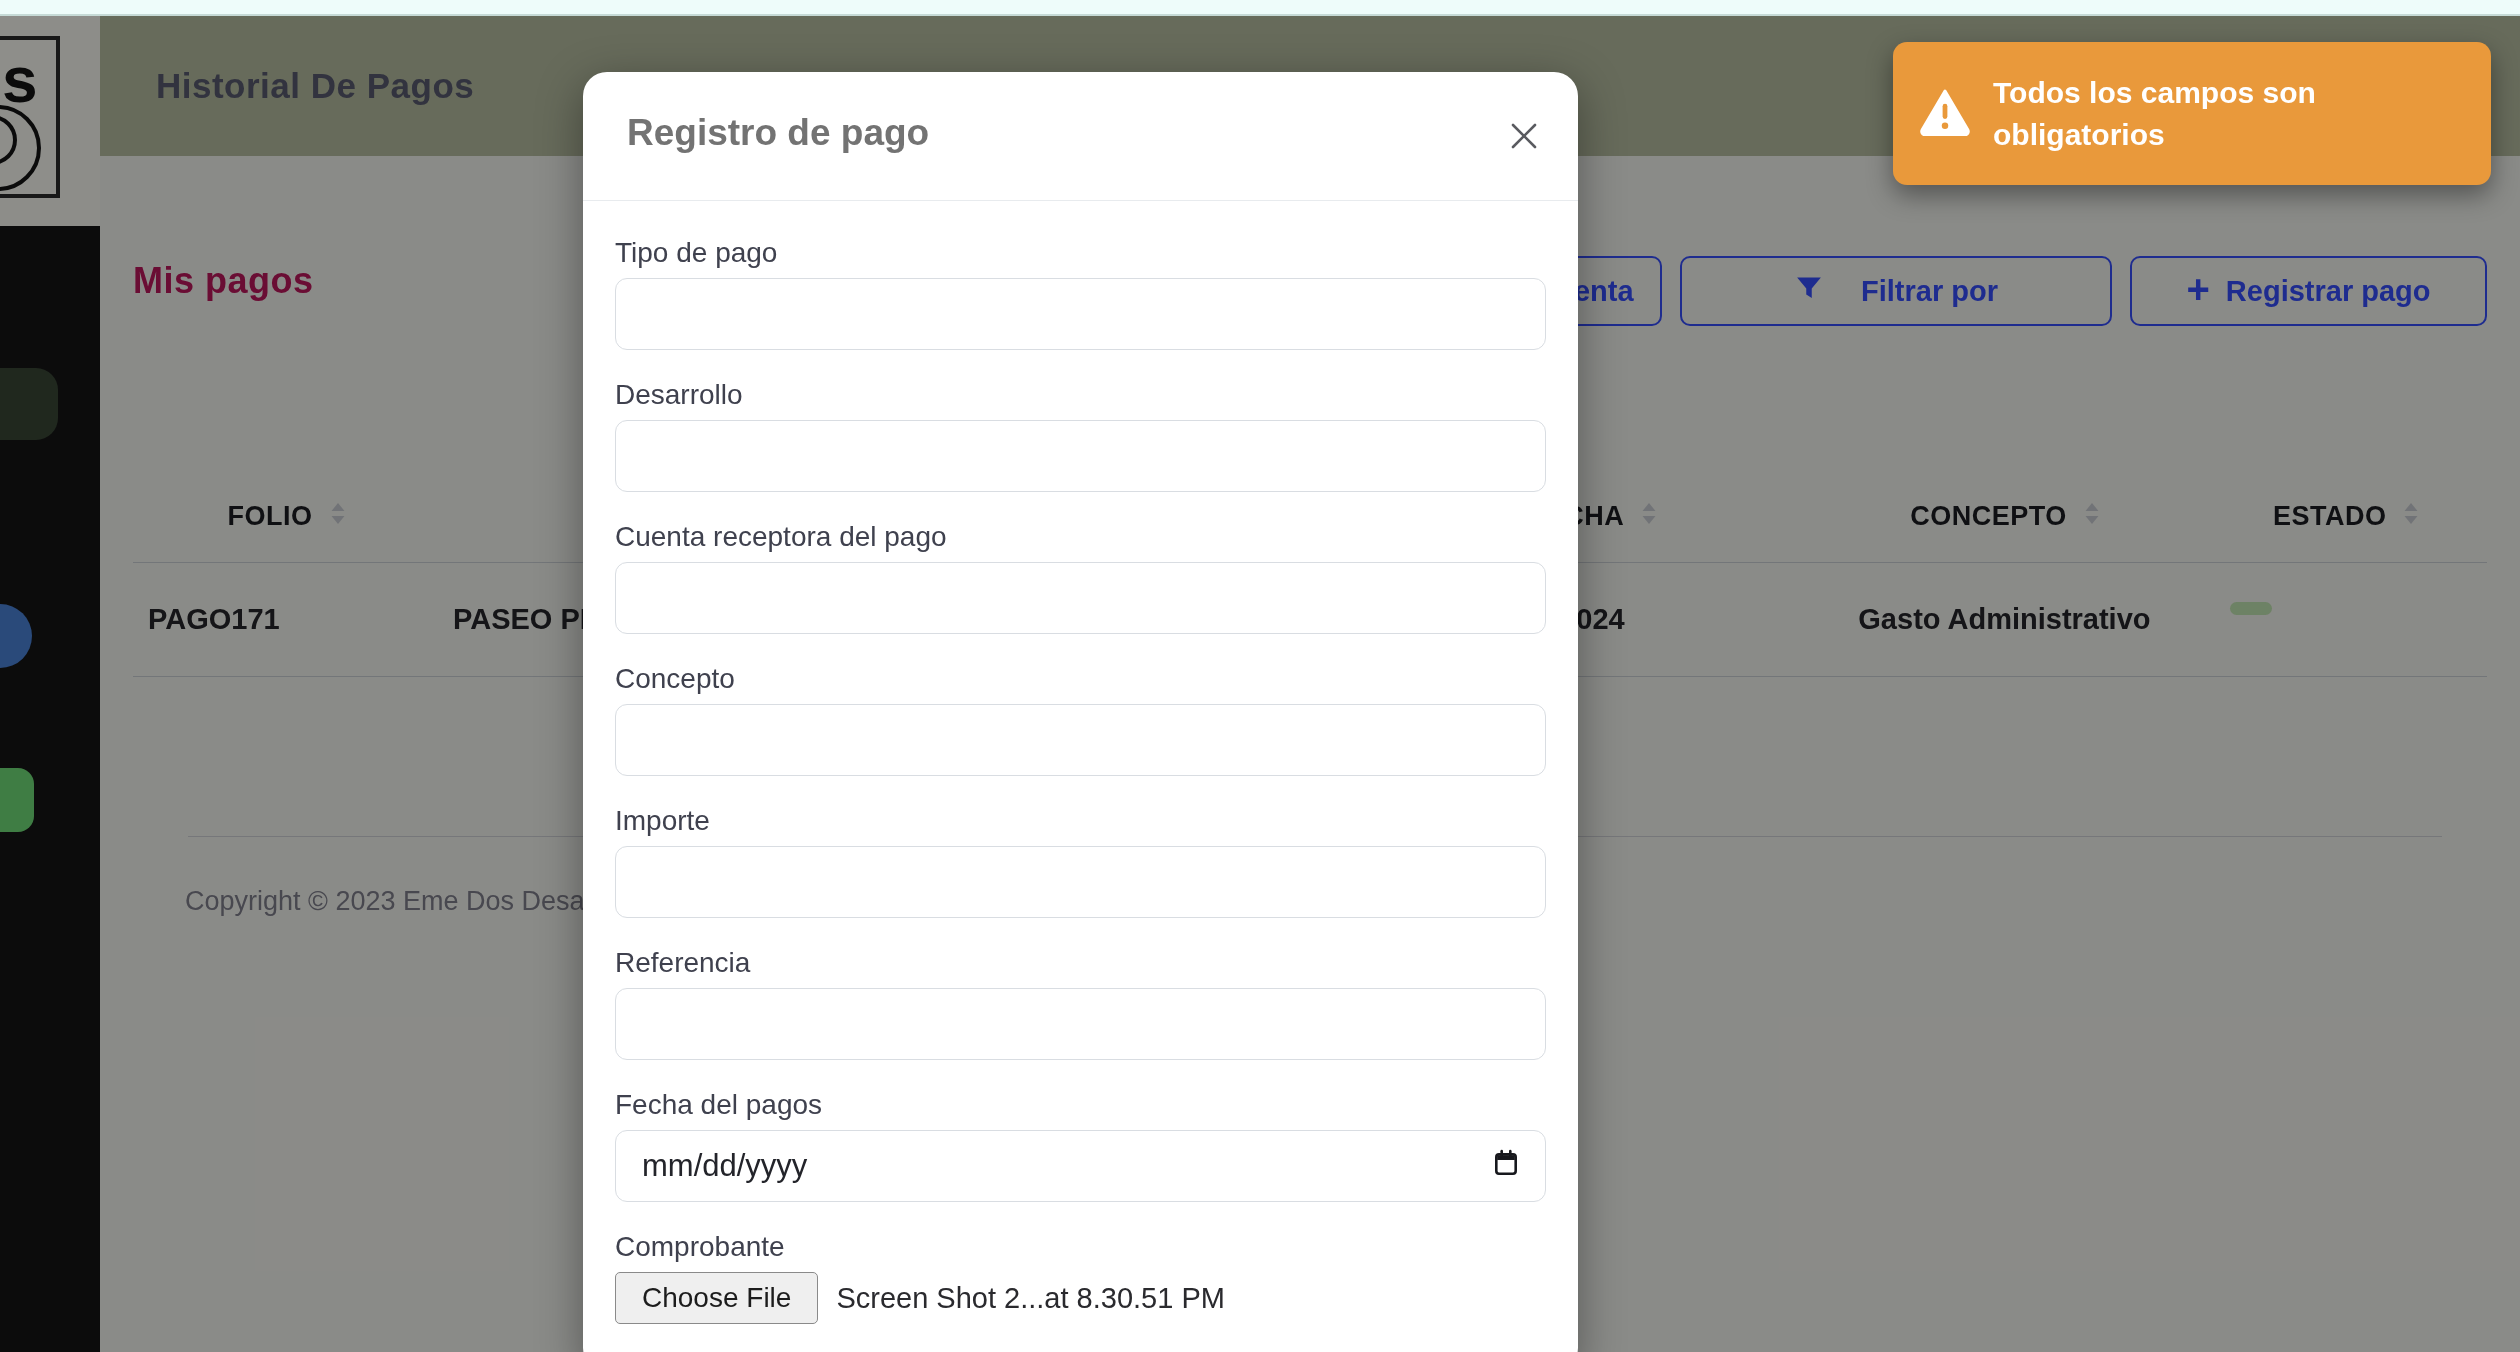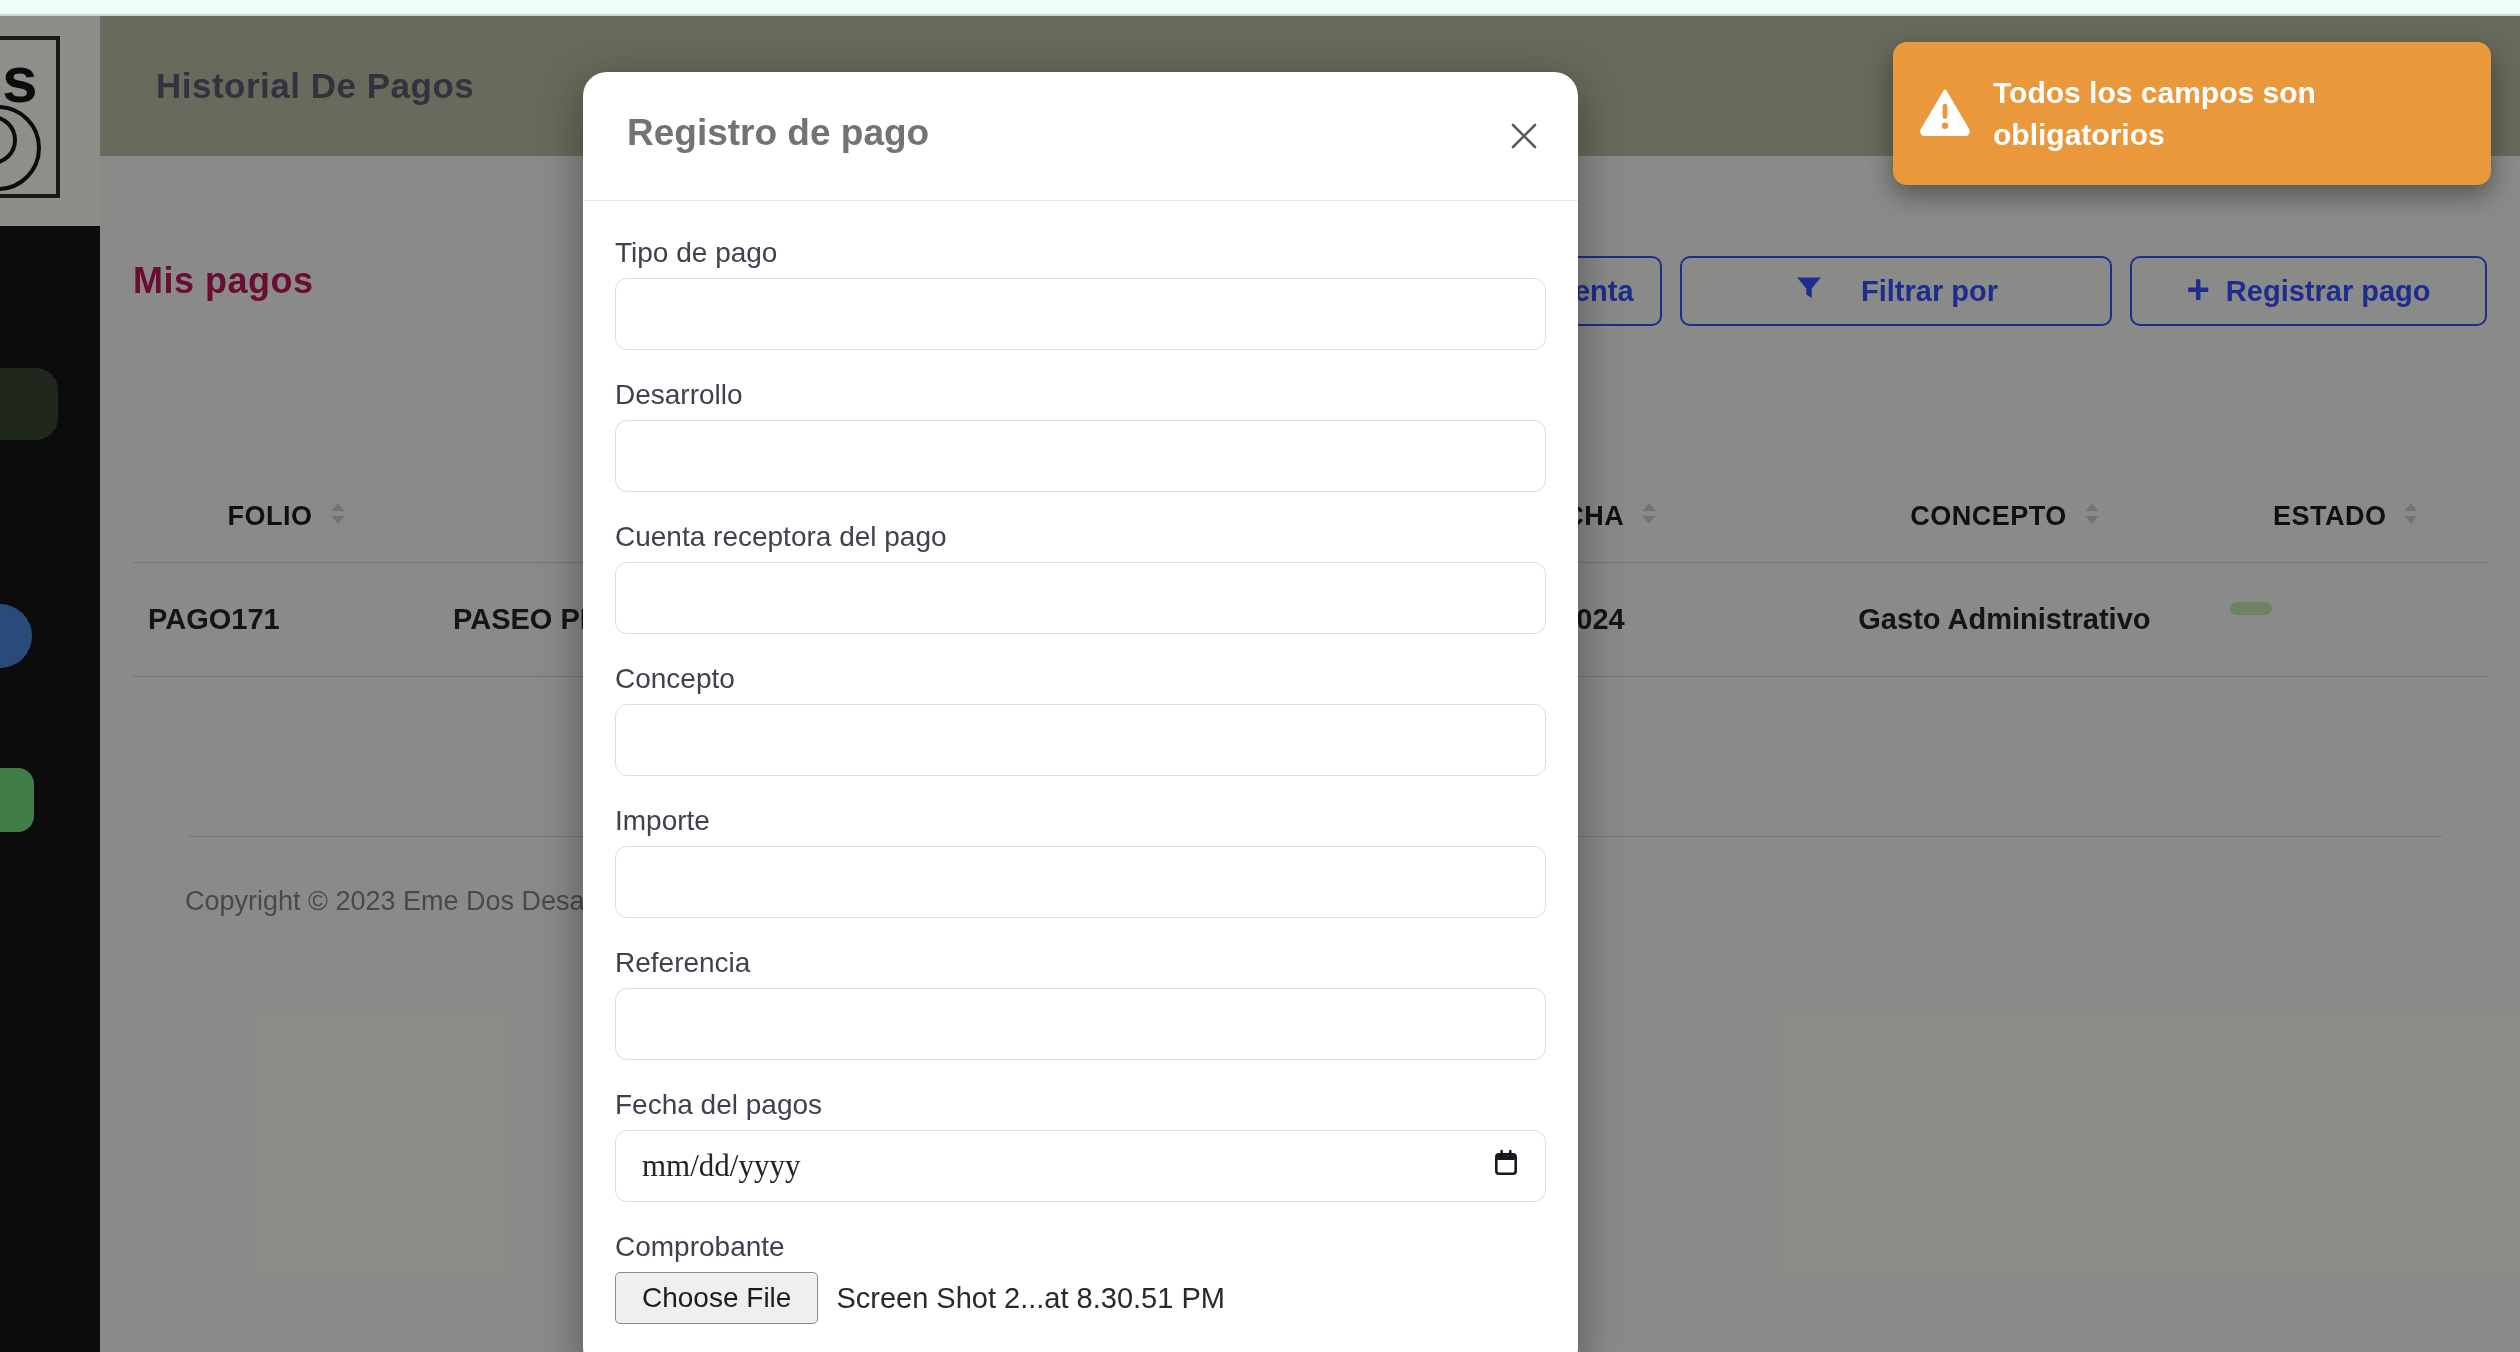--- a/index.html
+++ b/index.html
@@ -82,21 +82,21 @@
   .modal-title { font-size:37px; font-weight:bold; color:#737373; }
   .modal-close { position:absolute; right:34px; top:44px; width:40px; height:40px;
     display:flex; align-items:center; justify-content:center; cursor:pointer;
     background:none; border:none; }
   .modal-body { padding:34px 32px 0 32px; }
   .field { margin-bottom:27px; }
   .field-label { display:block; font-size:28px; line-height:35px; margin-bottom:8px;
     color:#3f414e; }
   .tinput { width:100%; height:72px; border:1.5px solid #d9dde2; border-radius:12px;
     background:#fff; font-size:30px; color:#23242a; padding:16px 26px;
-    font-family:Liberation Serif, serif; outline:none; }
+    font-family:Liberation Sans, sans-serif; outline:none; }
   .date-input { display:flex; align-items:center; justify-content:space-between; }
   .date-placeholder { font-size:31px; color:#23242a; }
   .file-row { display:flex; align-items:center; }
   .file-btn { display:inline-block; background:#efefef; border:1px solid #8a8a8a;
     border-radius:5px; padding:9px 26px; font-size:28px; color:#1c1c1c; cursor:pointer; }
   .file-name { margin-left:18px; font-size:29px; color:#2a2a2e; }
 </style>
 </head>
 <body>
 

